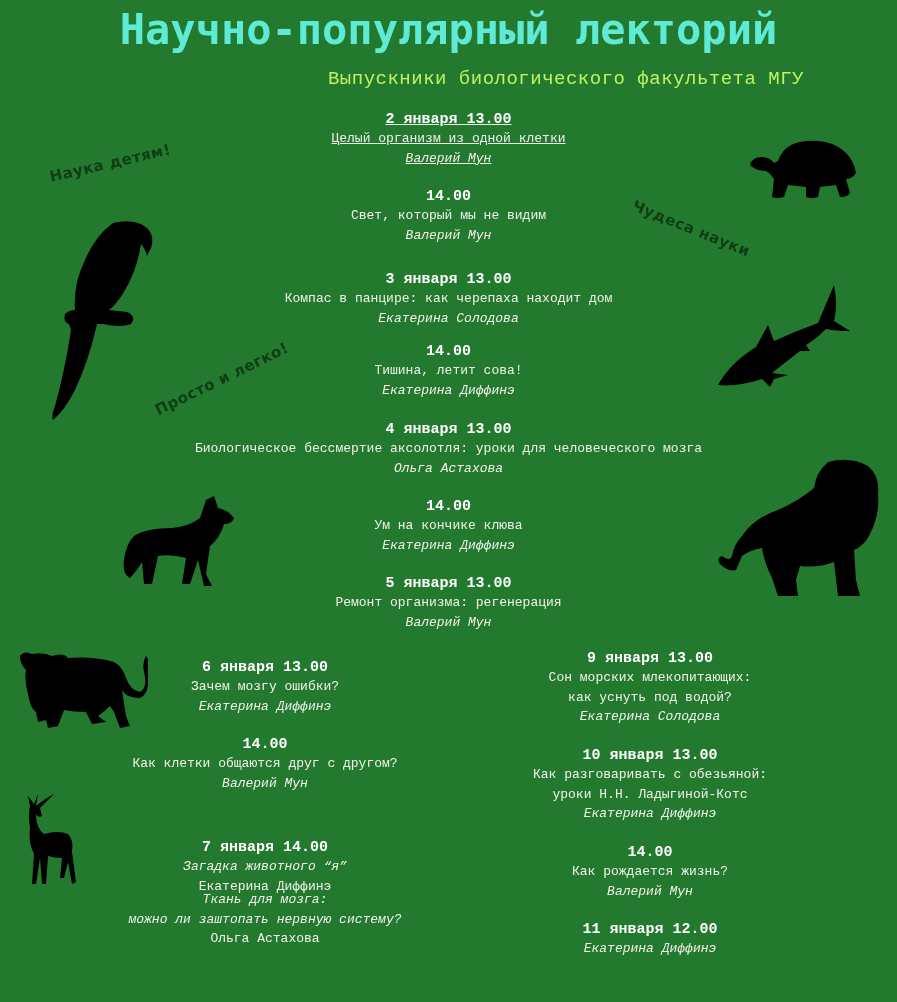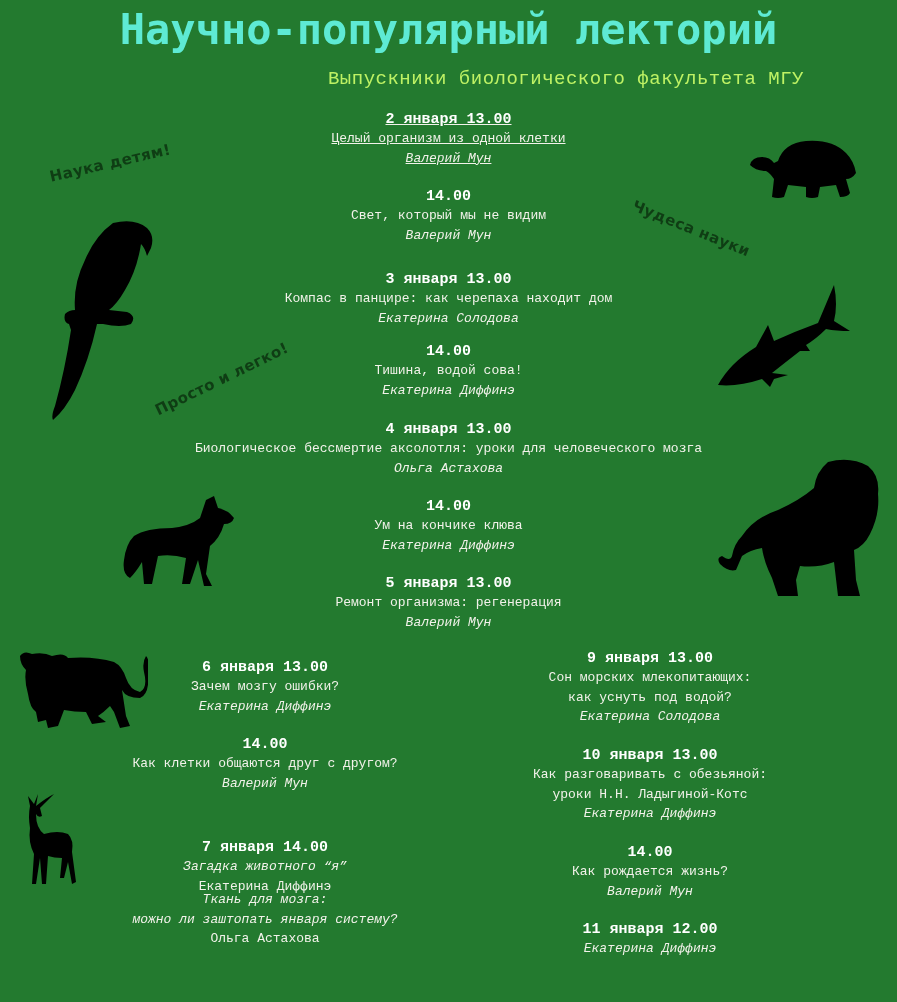--- a/index.html
+++ b/index.html
@@ -60,21 +60,21 @@
   <div class="line">Свет, который мы не видим</div>
   <div class="line it">Валерий Мун</div>
 </div>
 <div class="event center" style="top:270px;">
   <div class="when">3 января 13.00</div>
   <div class="line">Компас в панцире: как черепаха находит дом</div>
   <div class="line it">Екатерина Солодова</div>
 </div>
 <div class="event center" style="top:342px;">
   <div class="when">14.00</div>
-  <div class="line">Тишина, водой сова!</div>
+  <div class="line">Тишина, летит сова!</div>
   <div class="line it">Екатерина Диффинэ</div>
 </div>
 <div class="event center" style="top:420px;">
   <div class="when">4 января 13.00</div>
   <div class="line">Биологическое бессмертие аксолотля: уроки для человеческого мозга</div>
   <div class="line it">Ольга Астахова</div>
 </div>
 <div class="event center" style="top:497px;">
   <div class="when">14.00</div>
   <div class="line">Ум на кончике клюва</div>
@@ -96,21 +96,21 @@
   <div class="line">Как клетки общаются друг с другом?</div>
   <div class="line it">Валерий Мун</div>
 </div>
 <div class="event leftcol" style="top:838px;">
   <div class="when">7 января 14.00</div>
   <div class="line it">Загадка животного “я”</div>
   <div class="line">Екатерина Диффинэ</div>
 </div>
 <div class="event leftcol" style="top:890px;">
   <div class="line it">Ткань для мозга:</div>
-  <div class="line it">можно ли заштопать января систему?</div>
+  <div class="line it">можно ли заштопать нервную систему?</div>
   <div class="line">Ольга Астахова</div>
 </div>
 
 <div class="event rightcol" style="top:649px;">
   <div class="when">9 января 13.00</div>
   <div class="line">Сон морских млекопитающих:</div>
   <div class="line">как уснуть под водой?</div>
   <div class="line it">Екатерина Солодова</div>
 </div>
 <div class="event rightcol" style="top:746px;">

